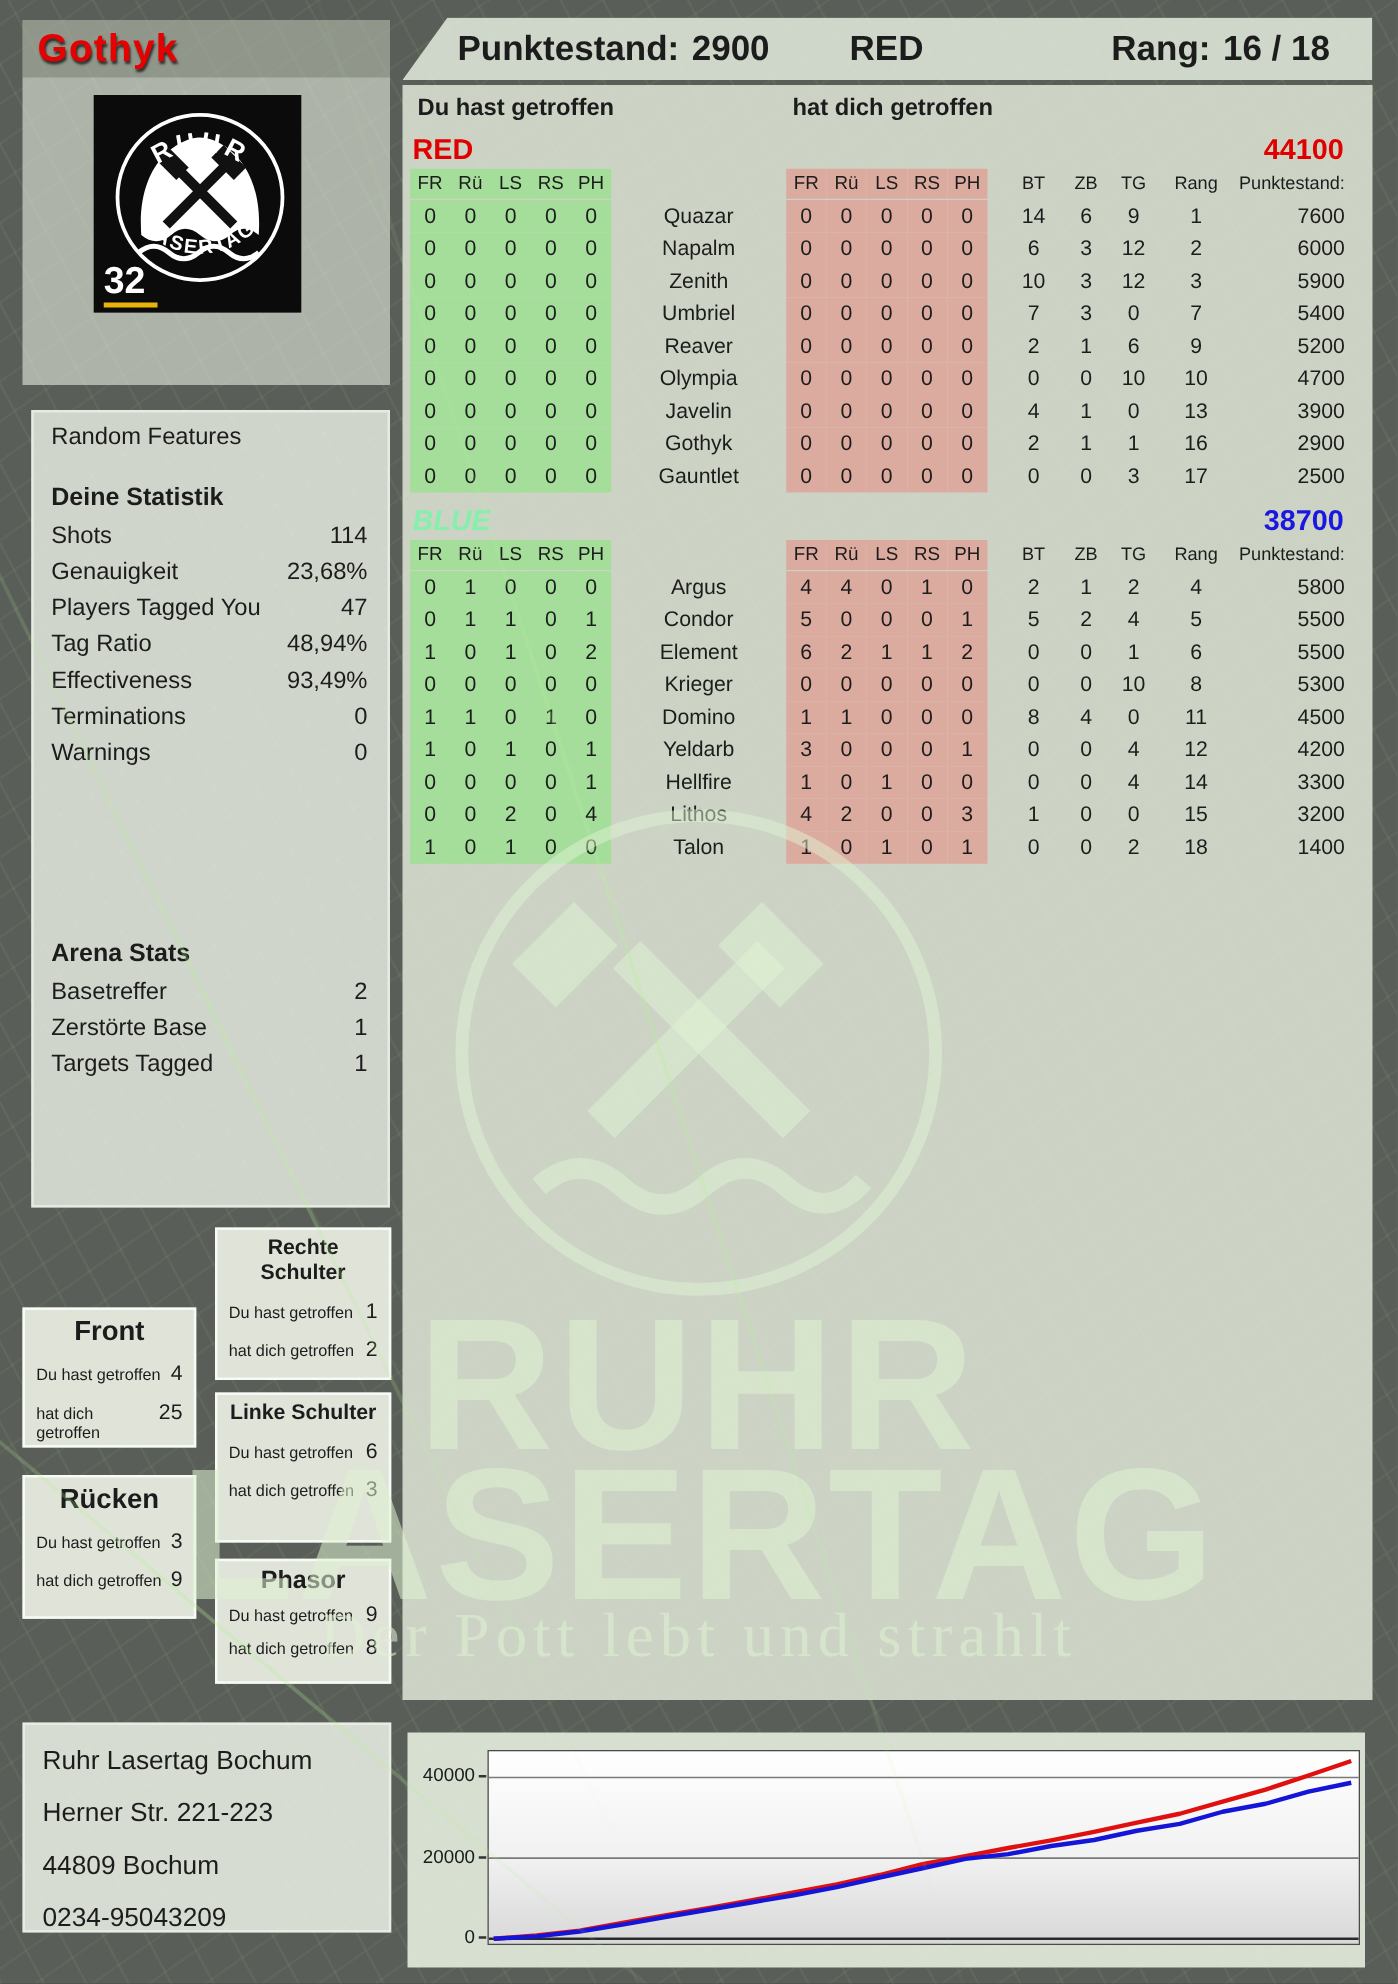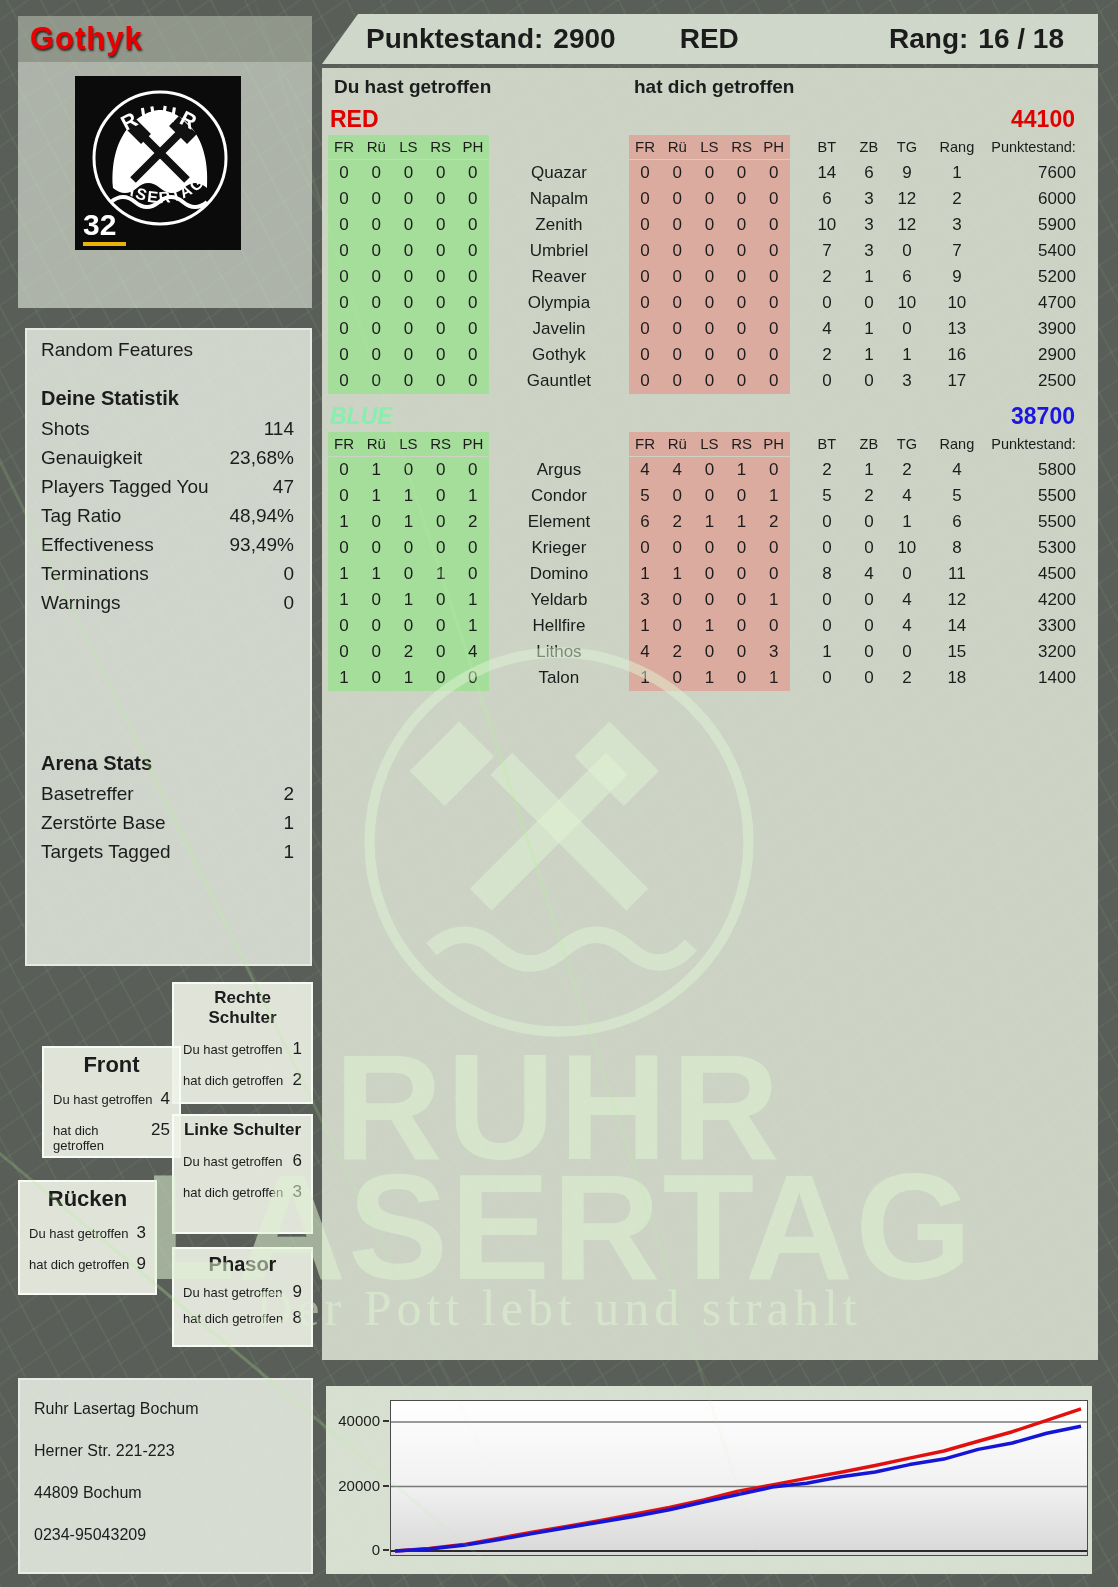--- a/index.html
+++ b/index.html
@@ -60,29 +60,29 @@
   .stat-row{display:flex;justify-content:space-between;height:29px;align-items:center;}
 
   
   .hitbox{position:absolute;background:rgba(237,242,231,0.90);border:2px solid rgba(250,252,248,0.92);
     box-sizing:border-box;padding:4px 9px;}
   .hb-title{text-align:center;font-weight:800;}
   .t-lg{font-size:22px;} .t-md{font-size:20px;} .t-sm{font-size:17px;}
   .hb-row{display:flex;justify-content:space-between;align-items:baseline;margin-top:11px;}
   .hb-label{font-size:13px;} .hb-val{font-size:17px;}
   #hb-rechte{left:172px;top:982px;width:141px;height:122px;}
-  #hb-front{left:18px;top:1046px;width:139px;height:112px;margin-left:24px;}
+  #hb-front{left:18px;top:1046px;width:139px;height:112px;}
   #hb-linke{left:172px;top:1114px;width:141px;height:120px;}
   #hb-ruecken{left:18px;top:1180px;width:139px;height:115px;}
   #hb-phasor{left:172px;top:1247px;width:141px;height:100px;}
   #hb-phasor .hb-row{margin-top:6px;}
 
   
-  .address-panel{left:18px;top:1378px;width:295px;height:196px;background:rgba(237,242,231,0.85);
-    border:2px solid rgba(248,251,246,0.5);padding:8px 0 0 14px;font-size:16px;}
+  .address-panel{left:18px;top:1378px;width:295px;height:168px;background:rgba(237,242,231,0.85);
+    border:2px solid rgba(248,251,246,0.5);padding:8px 0 0 14px;font-size:21px;}
   .addr-line{height:42px;line-height:42px;}
 
   
   .chart-panel{left:326px;top:1386px;width:766px;height:188px;background:rgba(226,234,219,0.92);}
   .plot{position:absolute;left:64px;top:14px;width:696px;height:154px;
     background:linear-gradient(180deg,#ffffff 0%,#f1f1f1 55%,#d8d8d8 100%);border:1.5px solid #4a4a4a;}
   .plot svg{position:absolute;left:0;top:0;}
   .ytick-label{position:absolute;left:0;width:54px;text-align:right;font-size:15px;line-height:20px;}
   .ytick-mark{position:absolute;left:57px;width:6px;height:2px;background:#333;}
 

